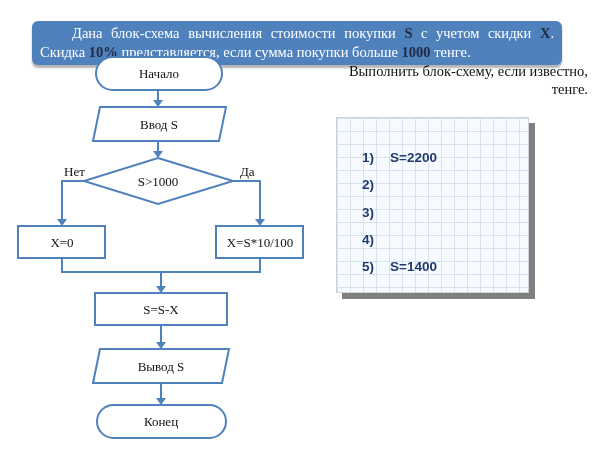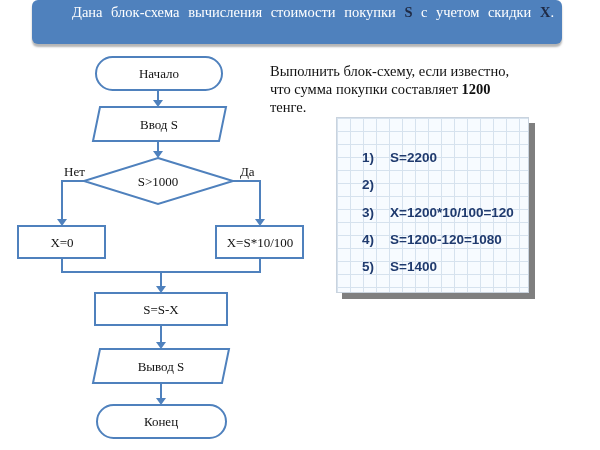--- a/index.html
+++ b/index.html
@@ -2,40 +2,40 @@
 <html><head>
 <meta charset="utf-8">
 <style>
   html, body { margin: 0; padding: 0; }
   body {
     width: 600px; height: 450px; position: relative; overflow: hidden;
     background: #ffffff;
     font-family: "Liberation Serif", "DejaVu Serif", serif;
   }
   .banner {
-    position: absolute; left: 32px; top: 0; width: 530px; height: 44px;
+    position: absolute; left: 32px; top: 21px; width: 530px; height: 44px;
     background: #4f81bd; border-radius: 6px;
     box-shadow: 0 3px 2px rgba(120,120,120,0.55);
     color: #ffffff; font-size: 14.5px; line-height: 19px;
     box-sizing: border-box; padding: 3px 8px 0 8px;
     text-align: justify;
   }
   .banner .line1 { text-indent: 32px; text-align-last: justify; white-space: nowrap; display: block; }
   .banner .line2 { display: block; }
   .banner b { color: #1f2a44; font-weight: bold; }
 
   svg.flow { position: absolute; left: 0; top: 0; }
   .flow .shape { fill: #ffffff; stroke: #4f81bd; stroke-width: 2; }
   .flow .line { fill: none; stroke: #4f81bd; stroke-width: 2; }
   .flow .arrow { fill: #4f81bd; }
   .flow text { font-family: "Liberation Serif", "DejaVu Serif", serif; font-size: 13px; fill: #111111; }
 
   .task {
-    position: absolute; left: 270px; top: 62px; width: 310px;
-    text-align: left; font-size: 14.5px; line-height: 18px; color: #111;
+    position: absolute; left: 278px; top: 62px; width: 310px;
+    text-align: right; font-size: 14.5px; line-height: 18px; color: #111;
   }
   .task b { font-weight: bold; }
 
   .panel-shadow {
     position: absolute; left: 342px; top: 123px; width: 193px; height: 176px;
     background: #7f7f7f;
   }
   .panel {
     position: absolute; left: 336px; top: 117px; width: 193px; height: 176px;
     background-color: #f7fbff;
@@ -52,20 +52,21 @@
     font-family: "Liberation Sans", "DejaVu Sans", sans-serif;
     font-weight: bold; font-size: 13.5px; color: #1f3a6e;
   }
   .steps .num { width: 28px; }
 </style>
 </head>
 <body>
 
 <div class="banner">
   <span class="line1"><span>Дана блок-схема вычисления стоимости покупки </span><b>S</b><span> с учетом скидки </span><b>X</b><span>.</span></span>
+  <span class="line2"><span>Скидка </span><b>10%</b><span> представляется, если сумма покупки больше </span><b>1000</b><span> тенге.</span></span>
 </div>
 
 <svg class="flow" width="600" height="450">
 
   <rect class="shape" x="96" y="57" width="126" height="33" rx="16.5" ry="16.5"></rect>
   <text x="159" y="78" text-anchor="middle">Начало</text>
 
   <line class="line" x1="158" y1="90" x2="158" y2="102"></line>
   <polygon class="arrow" points="153,100 163,100 158,107"></polygon>
 
@@ -108,40 +109,37 @@
 
   <line class="line" x1="161" y1="383" x2="161" y2="400"></line>
   <polygon class="arrow" points="156,398 166,398 161,405"></polygon>
 
   <rect class="shape" x="97" y="405" width="129" height="33" rx="16.5" ry="16.5"></rect>
   <text x="161" y="426" text-anchor="middle">Конец</text>
 </svg>
 
 <div class="task">
   <div>Выполнить блок-схему, если известно,</div>
-  <div><span>что сумма покупки составляет </span> <b>1200</b></div>
   <div>тенге.</div>
 </div>
 
 <div class="panel-shadow"></div>
 <div class="panel">
   <ul class="steps">
     <li>
         <span class="num">1)</span>
         <span>S=2200</span>
       </li>
     <li>
         <span class="num">2)</span>
       </li>
     <li>
         <span class="num">3)</span>
-        <span>X=1200*10/100=120</span>
       </li>
     <li>
         <span class="num">4)</span>
-        <span>S=1200-120=1080</span>
       </li>
     <li>
         <span class="num">5)</span>
         <span>S=1400</span>
       </li>
   </ul>
 </div>
 
 </body></html>

